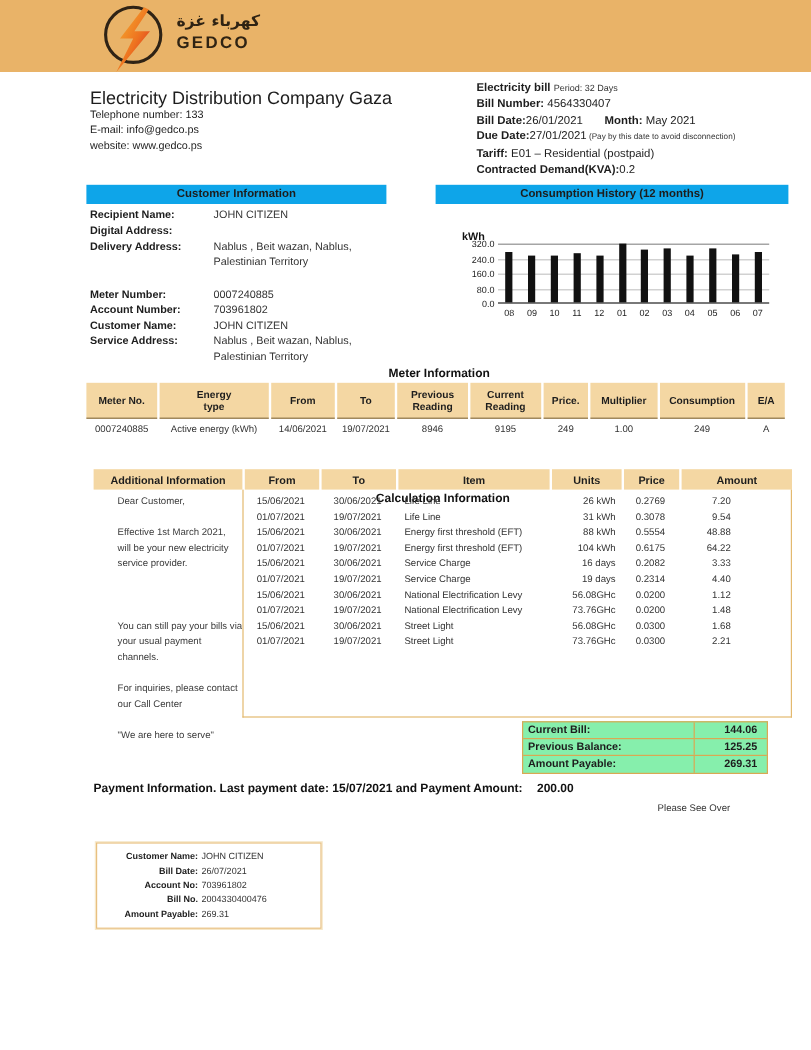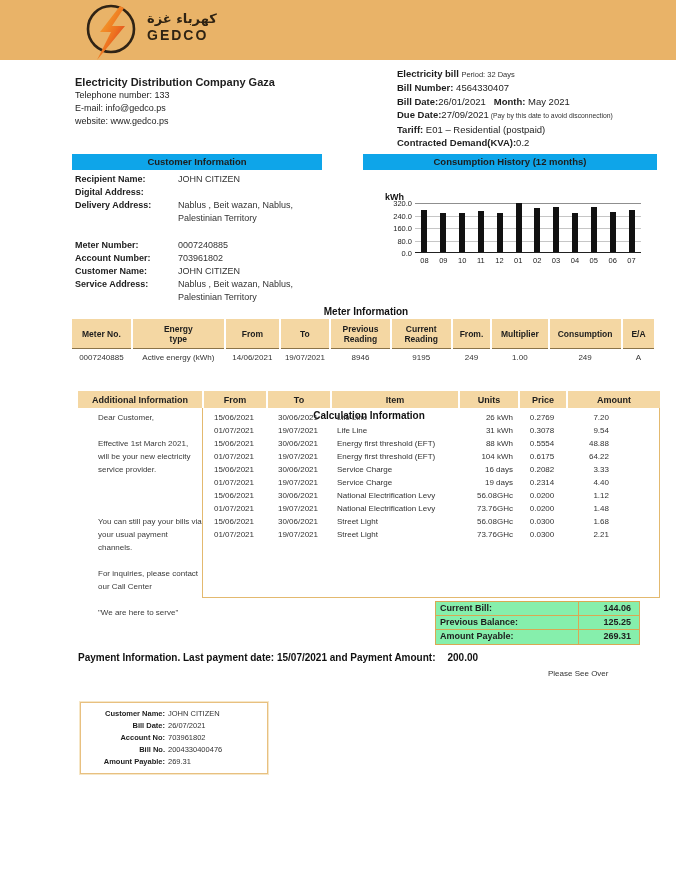--- a/index.html
+++ b/index.html
@@ -9,26 +9,26 @@
 
   
   .top-band { position:absolute; left:0; top:0; width:676px; height:60px; background:#e9b368; }
   .logo-svg { position:absolute; left:80px; top:2px; }
   .logo-text { position:absolute; left:147px; top:11px; color:#2f2313; }
   .logo-arabic { font-family:"DejaVu Sans", sans-serif; font-size:13px; font-weight:bold; direction:rtl; }
   .logo-latin { font-size:14px; font-weight:bold; letter-spacing:2px; margin-top:1px; }
 
   
   .company-block { position:absolute; left:75px; top:76px; font-size:9px; line-height:13px; color:#1d1d1d; }
-  .company-name { font-weight:bold; font-size:11px; }
+  .company-name { font-weight:normal; font-size:15px; }
   .bill-block { position:absolute; left:397px; top:67px; width:272px; font-size:9.5px; line-height:13.4px; color:#1d1d1d; }
   .bill-block b { font-weight:bold; }
   .small-note { font-size:6.8px; color:#333; }
   .period-note { font-size:7.5px; color:#333; }
-  .month-part { margin-left:8px; }
+  .month-part { margin-left:18px; }
 
   
   .section-band { position:absolute; height:16px; background:#0ea5e9; text-align:center; font-weight:bold; font-size:9.5px; line-height:16px; color:#1d1d1d; }
   .cust-band { left:72px; top:154px; width:250px; }
   .cons-band { left:363px; top:154px; width:294px; }
 
   
   .cust-fields { position:absolute; left:75px; top:173px; width:292px; font-size:9px; line-height:13px; }
   .cust-group2 { margin-top:14px; }
   .field-row { display:grid; grid-template-columns:103px 1fr; }
@@ -120,21 +120,21 @@
     <div class="company-name">Electricity Distribution Company Gaza</div>
     <div>Telephone number: 133</div>
     <div>E-mail: info@gedco.ps</div>
     <div>website: www.gedco.ps</div>
   </div>
 
   <div class="bill-block">
     <div><b>Electricity bill</b> <span class="period-note">Period: 32 Days</span></div>
     <div><b>Bill Number:</b><span> 4564330407</span></div>
     <div><b>Bill Date:</b><span>26/01/2021</span><b class="month-part">Month:</b><span> May 2021</span></div>
-    <div><b>Due Date:</b><span>27/09/2021</span><span class="small-note"> (Pay by this date to avoid disconnection)</span></div>
+    <div><b>Due Date:</b><span>27/01/2021</span><span class="small-note"> (Pay by this date to avoid disconnection)</span></div>
     <div><b>Tariff:</b><span> E01 – Residential (postpaid)</span></div>
     <div><b>Contracted Demand(KVA):</b><span>0.2</span></div>
   </div>
 
   <div class="section-band cust-band">Customer Information</div>
   <div class="section-band cons-band">Consumption History (12 months)</div>
 
   <div class="cust-fields">
       <div>
         <div class="field-row">
@@ -220,21 +220,21 @@
     <div class="m-grid m-head">
         <div class="cell">Meter No.</div>
         <div class="cell">Energy
 type</div>
         <div class="cell">From</div>
         <div class="cell">To</div>
         <div class="cell">Previous
 Reading</div>
         <div class="cell">Current
 Reading</div>
-        <div class="cell">From.</div>
+        <div class="cell">Price.</div>
         <div class="cell">Multiplier</div>
         <div class="cell">Consumption</div>
         <div class="cell">E/A</div>
       </div>
     <div class="m-grid m-body">
         <div class="cell">0007240885</div>
         <div class="cell">Active energy (kWh)</div>
         <div class="cell">14/06/2021</div>
         <div class="cell">19/07/2021</div>
         <div class="cell">8946</div>

